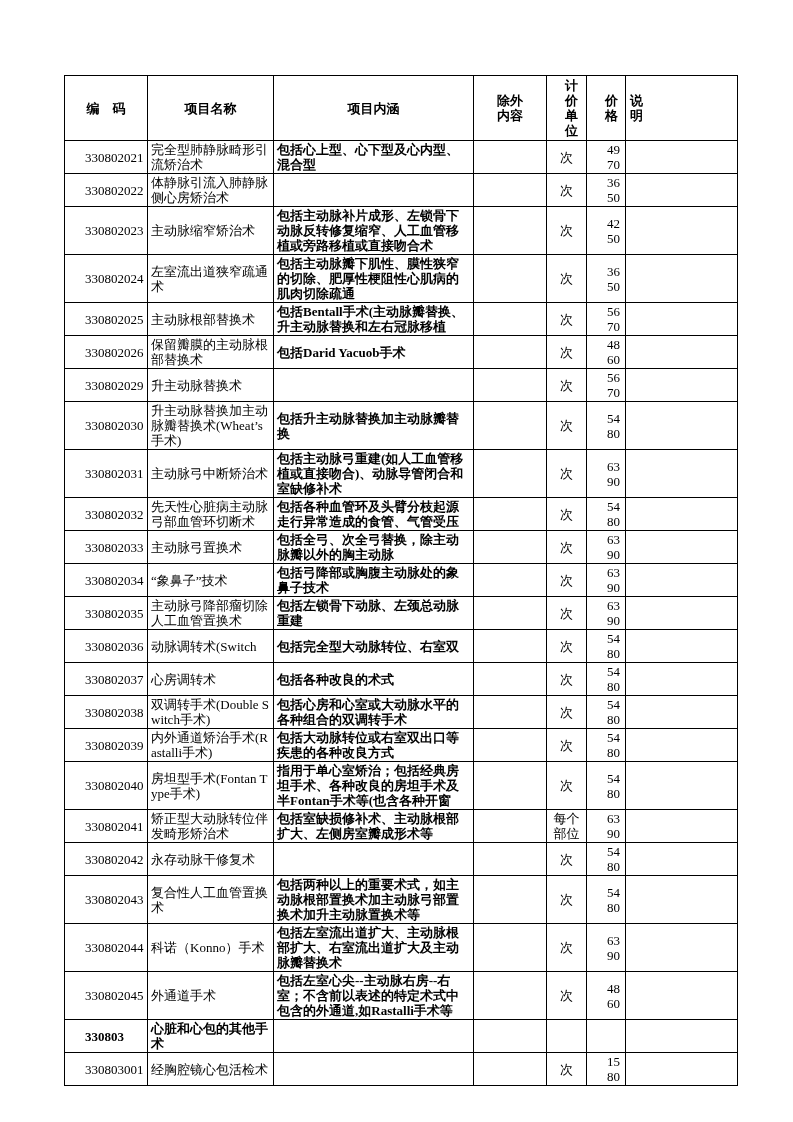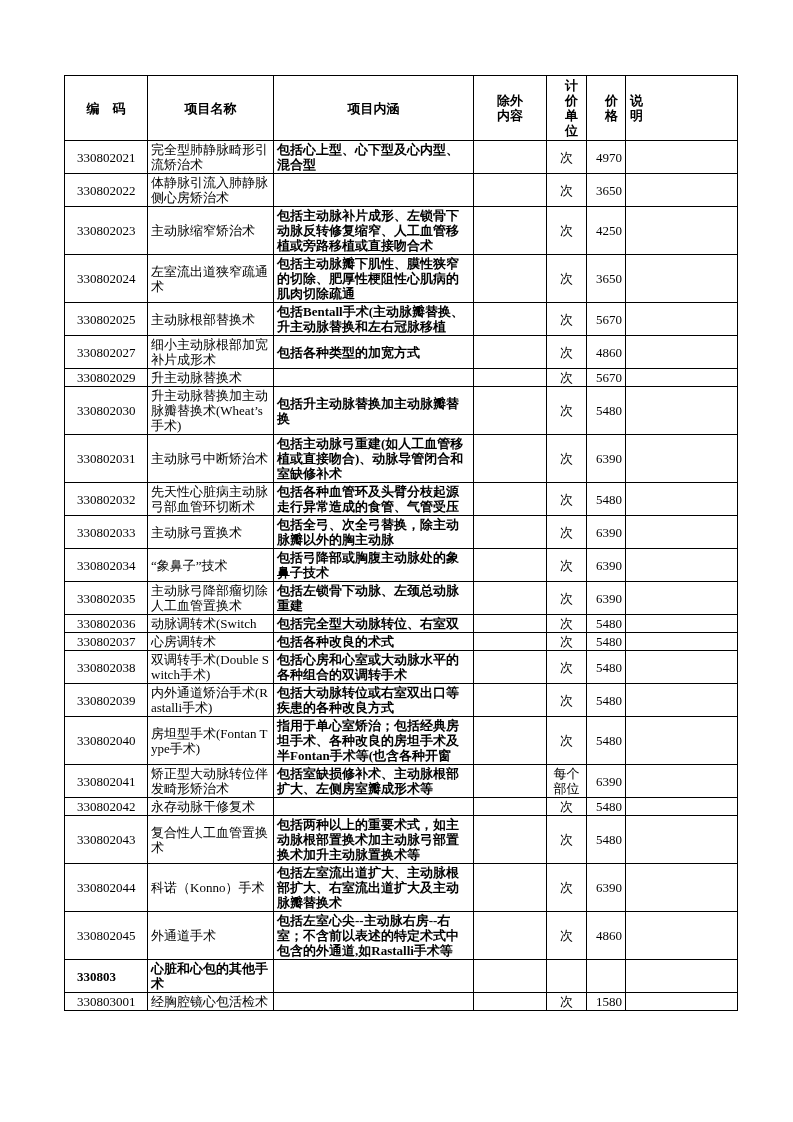--- a/index.html
+++ b/index.html
@@ -26,26 +26,26 @@
     vertical-align:middle;
     overflow:hidden;
     word-break:break-all;
   }
   .price-table th{
     font-weight:bold;
     text-align:center;
     padding:2px 18px;
   }
   .price-table th.th-note{text-align:left;padding-left:4px;}
-  td.col-code{text-align:left;padding-left:12px;}
+  td.col-code{text-align:left;padding-left:20px;}
   td.col-name{text-align:left;}
   td.col-content{text-align:left;font-weight:bold;}
   td.col-exclusion{}
   td.col-unit{text-align:center;padding:1px 2px;}
-  td.col-price{text-align:right;padding-left:8px;}
+  td.col-price{text-align:left;padding-left:20px;}
   td.col-note{}
   tr.section-row td.col-code,
   tr.section-row td.col-name{font-weight:bold;}
 </style>
 </head>
 <body>
 
 <div class="page">
   <table class="price-table">
     <colgroup>
@@ -108,23 +108,23 @@
         <tr>
     <td class="col-code">330802025</td>
     <td class="col-name">主动脉根部替换术</td>
     <td class="col-content">包括Bentall手术(主动脉瓣替换、升主动脉替换和左右冠脉移植</td>
     <td class="col-exclusion"></td>
     <td class="col-unit">次</td>
     <td class="col-price">5670</td>
     <td class="col-note"></td>
   </tr>
         <tr>
-    <td class="col-code">330802027</td>
-    <td class="col-name">细小主动脉根部加宽补片成形术</td>
-    <td class="col-content">包括各种类型的加宽方式</td>
+    <td class="col-code">330802026</td>
+    <td class="col-name">保留瓣膜的主动脉根部替换术</td>
+    <td class="col-content">包括Darid Yacuob手术</td>
     <td class="col-exclusion"></td>
     <td class="col-unit">次</td>
     <td class="col-price">4860</td>
     <td class="col-note"></td>
   </tr>
         <tr>
     <td class="col-code">330802029</td>
     <td class="col-name">升主动脉替换术</td>
     <td class="col-content"></td>
     <td class="col-exclusion"></td>

